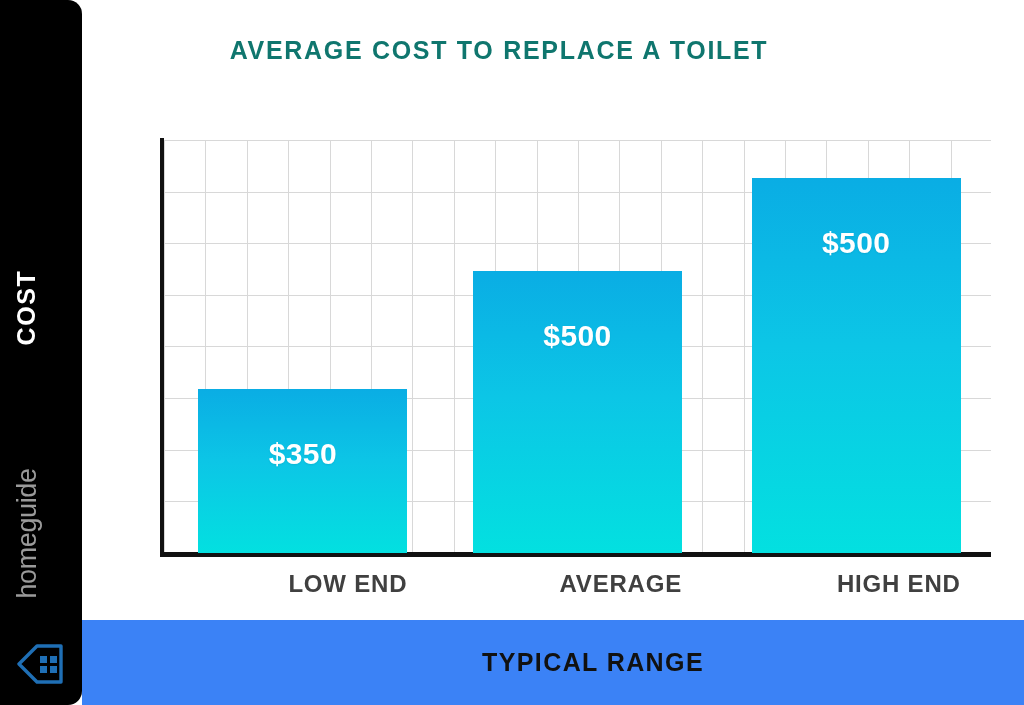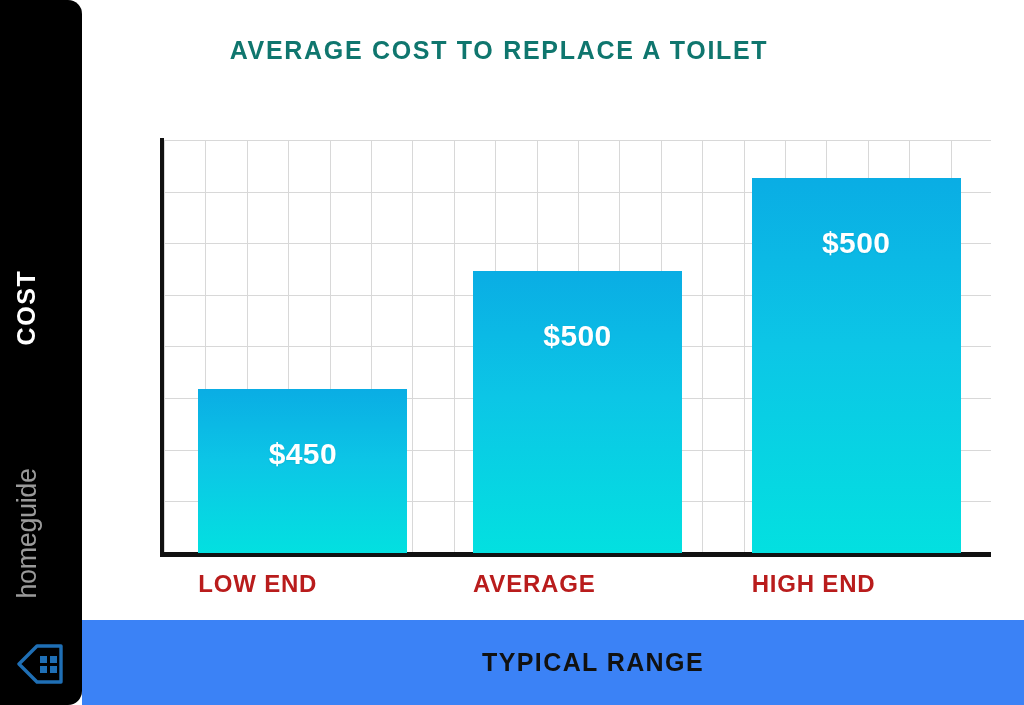--- a/index.html
+++ b/index.html
@@ -122,22 +122,22 @@
     text-shadow:0 1px 2px rgba(0,0,0,.08);
   }
   .cat-labels {
     position:absolute;
     left:78px; top:570px;
     width:831px; height:34px;
   }
   .cat-label {
     position:absolute;
     top:0;
-    text-align:left;
-    color:#b91c1c;
+    text-align:right;
+    color:#404040;
     font-size:24px;
     font-weight:bold;
     letter-spacing:0.8px;
     white-space:nowrap;
   }
 
   
   .footer {
     position:absolute;
     left:82px; top:620px;
@@ -179,21 +179,21 @@
 
     <div class="chart-title">AVERAGE COST TO REPLACE A TOILET</div>
 
     <div class="plot-wrap">
       <div class="grid"></div>
       <div class="axis-y"></div>
       <div class="axis-x"></div>
 
       <div class="bars" id="bars">
           <div class="bar" style="left: 34.3333px; width: 209px; height: 164.261px;">
-            <div class="bar-value" style="top: 48px;">$450</div>
+            <div class="bar-value" style="top: 48px;">$350</div>
           </div>
           <div class="bar" style="left: 309px; width: 209px; height: 281.591px;">
             <div class="bar-value" style="top: 48px;">$500</div>
           </div>
           <div class="bar" style="left: 587.667px; width: 209px; height: 375.455px;">
             <div class="bar-value" style="top: 48px;">$500</div>
           </div>
         </div>
     </div>
 

